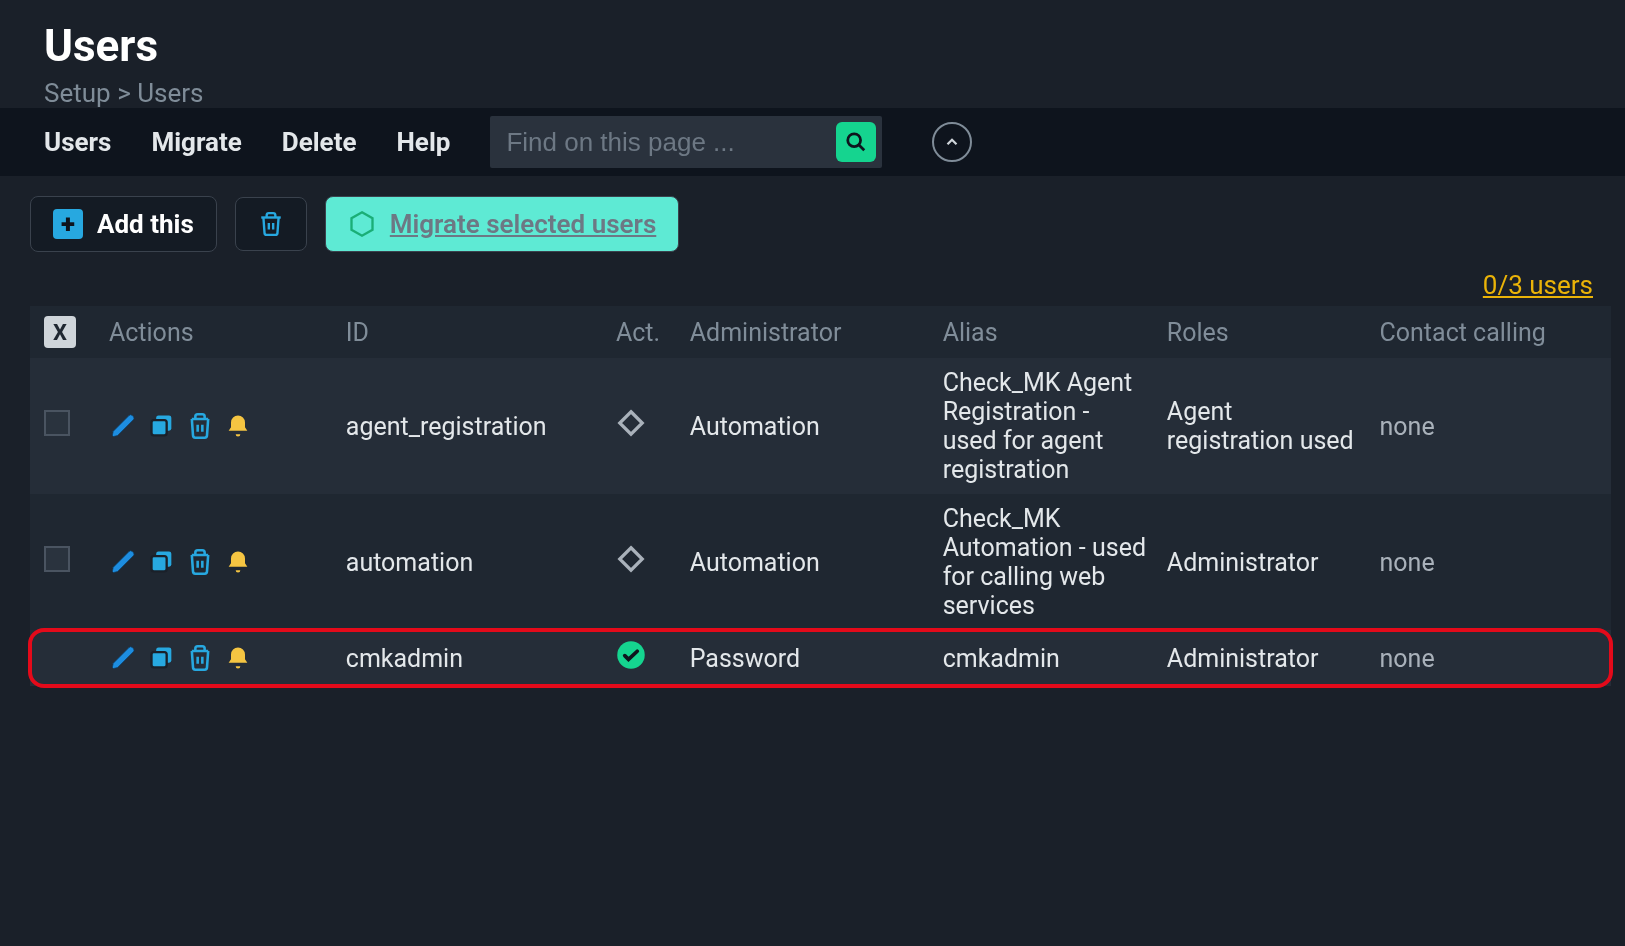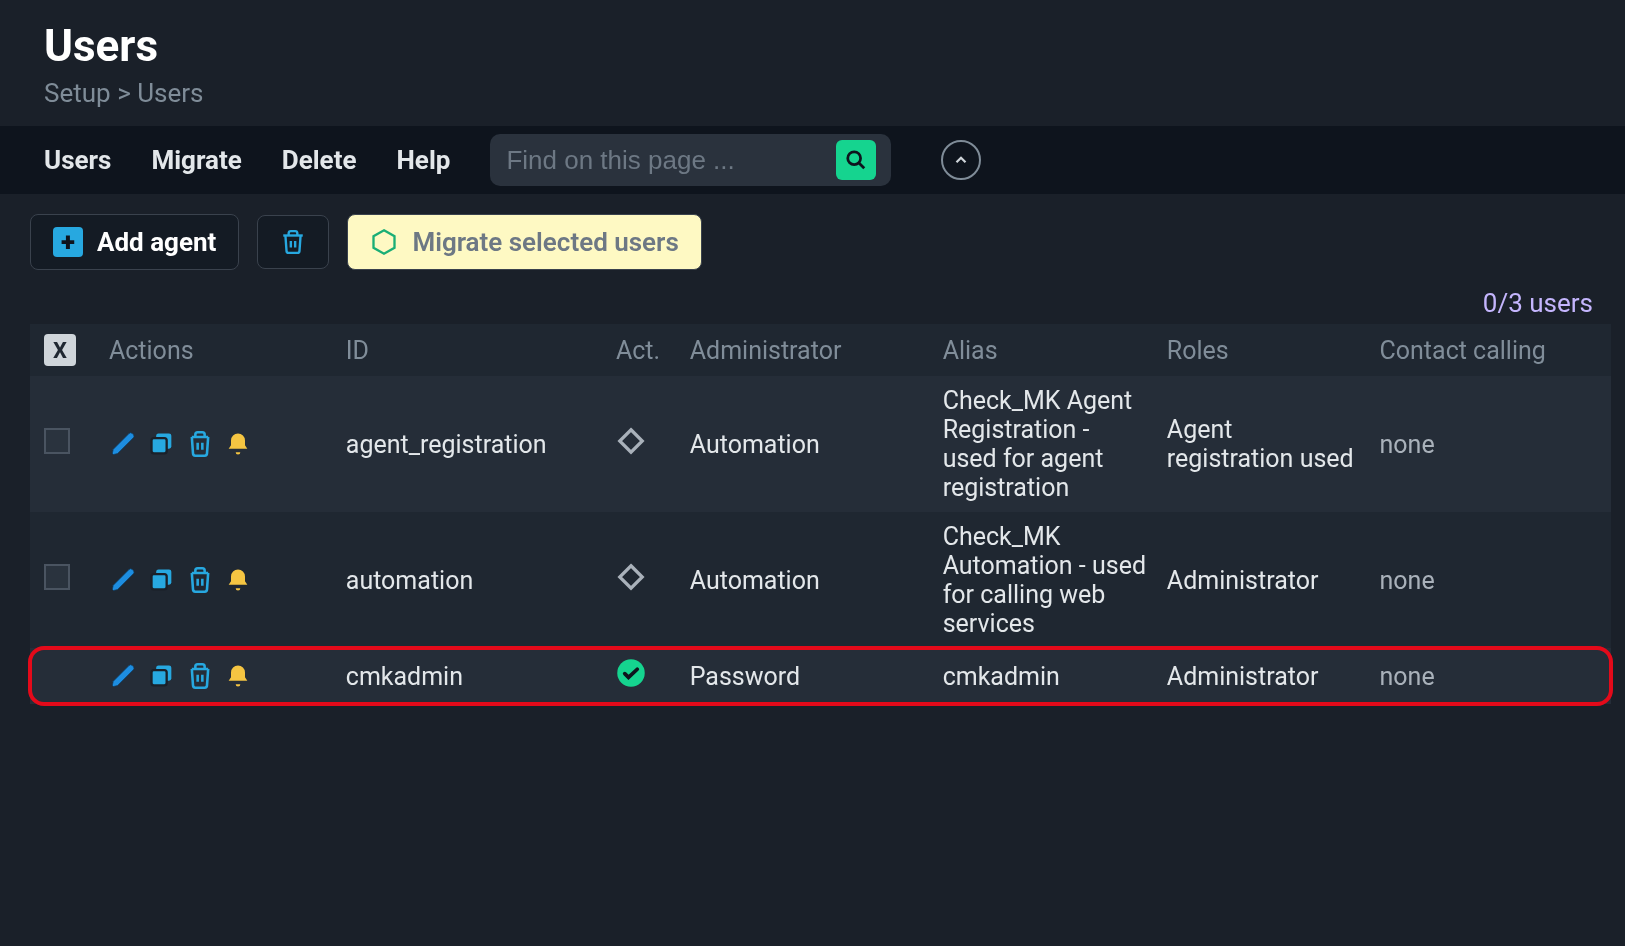--- a/index.html
+++ b/index.html
@@ -7,37 +7,37 @@
     background: #1a2029;
     color: #d7dce0;
     font-family: -apple-system, BlinkMacSystemFont, "Segoe UI", Roboto, sans-serif;
     font-size: 24px;
     width: 1625px;
     height: 946px;
     overflow: hidden;
   }
   .page-header { padding: 20px 44px 0; }
   .page-title { font-size: 44px; font-weight: 700; color: #fff; margin-bottom: 6px; }
-  .breadcrumb { color: #7f8c98; font-size: 26px; margin-bottom: 18px; }
+  .breadcrumb { color: #7f8c98; font-size: 26px; }
   .breadcrumb span { color: #7f8c98; }
 
   .menubar {
     background: #0e141d;
     display: flex;
     align-items: center;
     padding: 8px 44px;
     gap: 40px;
   }
   .menubar .menu-item { color: #e3e7ea; font-size: 26px; font-weight: 700; cursor: pointer; }
   .search-wrap {
     display: flex;
     align-items: center;
     background: #2a323d;
-    border-radius: 10px;
-    padding: 6px 15px 6px 16px;
+    border-radius: 2px;
+    padding: 6px 6px 6px 16px;
     flex: 0 0 auto;
     gap: 10px;
   }
   .search-wrap input {
     background: transparent;
     border: none;
     outline: none;
     color: #cfd5da;
     font-size: 26px;
     width: 320px;
@@ -63,30 +63,30 @@
   .btn {
     border: 1px solid #3a424d;
     background: #141b24;
     border-radius: 8px;
     padding: 12px 22px;
     display: flex; align-items: center; gap: 14px;
     cursor: pointer;
     font-size: 26px; font-weight: 700;
     color: #fff;
   }
-  .btn.disabled { background: #fef9c3; color: #6d7884; cursor: default; font-weight: 600;}
+  .btn.disabled { background: #5eead4; color: #6d7884; cursor: default; font-weight: 600; text-decoration: underline;}
   .icon-box-add {
     width: 30px; height: 30px;
     background: #27a8e0;
     border-radius: 4px;
     display: flex; align-items: center; justify-content: center;
     color: #0e141d; font-weight: 900; font-size: 26px; line-height: 1;
   }
 
-  .count-bar { text-align: right; padding: 4px 32px 6px; color: #c4b5fd; font-size: 26px; }
+  .count-bar { text-align: right; padding: 4px 32px 6px; color: #eab308; font-size: 26px; text-decoration: underline; }
 
   .table { width: calc(100% - 44px); margin-left: 30px; border-collapse: collapse; }
   .table th, .table td {
     text-align: left;
     padding: 10px 10px;
     vertical-align: middle;
     font-size: 25px;
   }
   .table thead th { color: #808d99; font-weight: 400; background: #1f2731; }
   .table thead th:first-child { padding-left: 14px; }
@@ -157,21 +157,21 @@
   <div class="collapse-btn">
     <svg width="18" height="18" viewBox="0 0 24 24" fill="none" stroke="#cfd5da" stroke-width="3">
         <polyline points="6 15 12 9 18 15"></polyline>
       </svg>
   </div>
 </div>
 
 <div class="toolbar">
   <div class="btn">
     <span class="icon-box-add">+</span>
-    <span>Add agent</span>
+    <span>Add this</span>
   </div>
   <div class="btn">
     <svg width="26" height="28" viewBox="0 0 24 24" fill="none" stroke="#27a8e0" stroke-width="2.2">
         <polyline points="3 6 5 6 21 6"></polyline>
         <path d="M19 6l-1 14a2 2 0 0 1-2 2H8a2 2 0 0 1-2-2L5 6"></path>
         <path d="M10 11v6M14 11v6"></path>
         <path d="M8 6V4a2 2 0 0 1 2-2h4a2 2 0 0 1 2 2v2"></path>
       </svg>
   </div>
   <div class="btn disabled">

